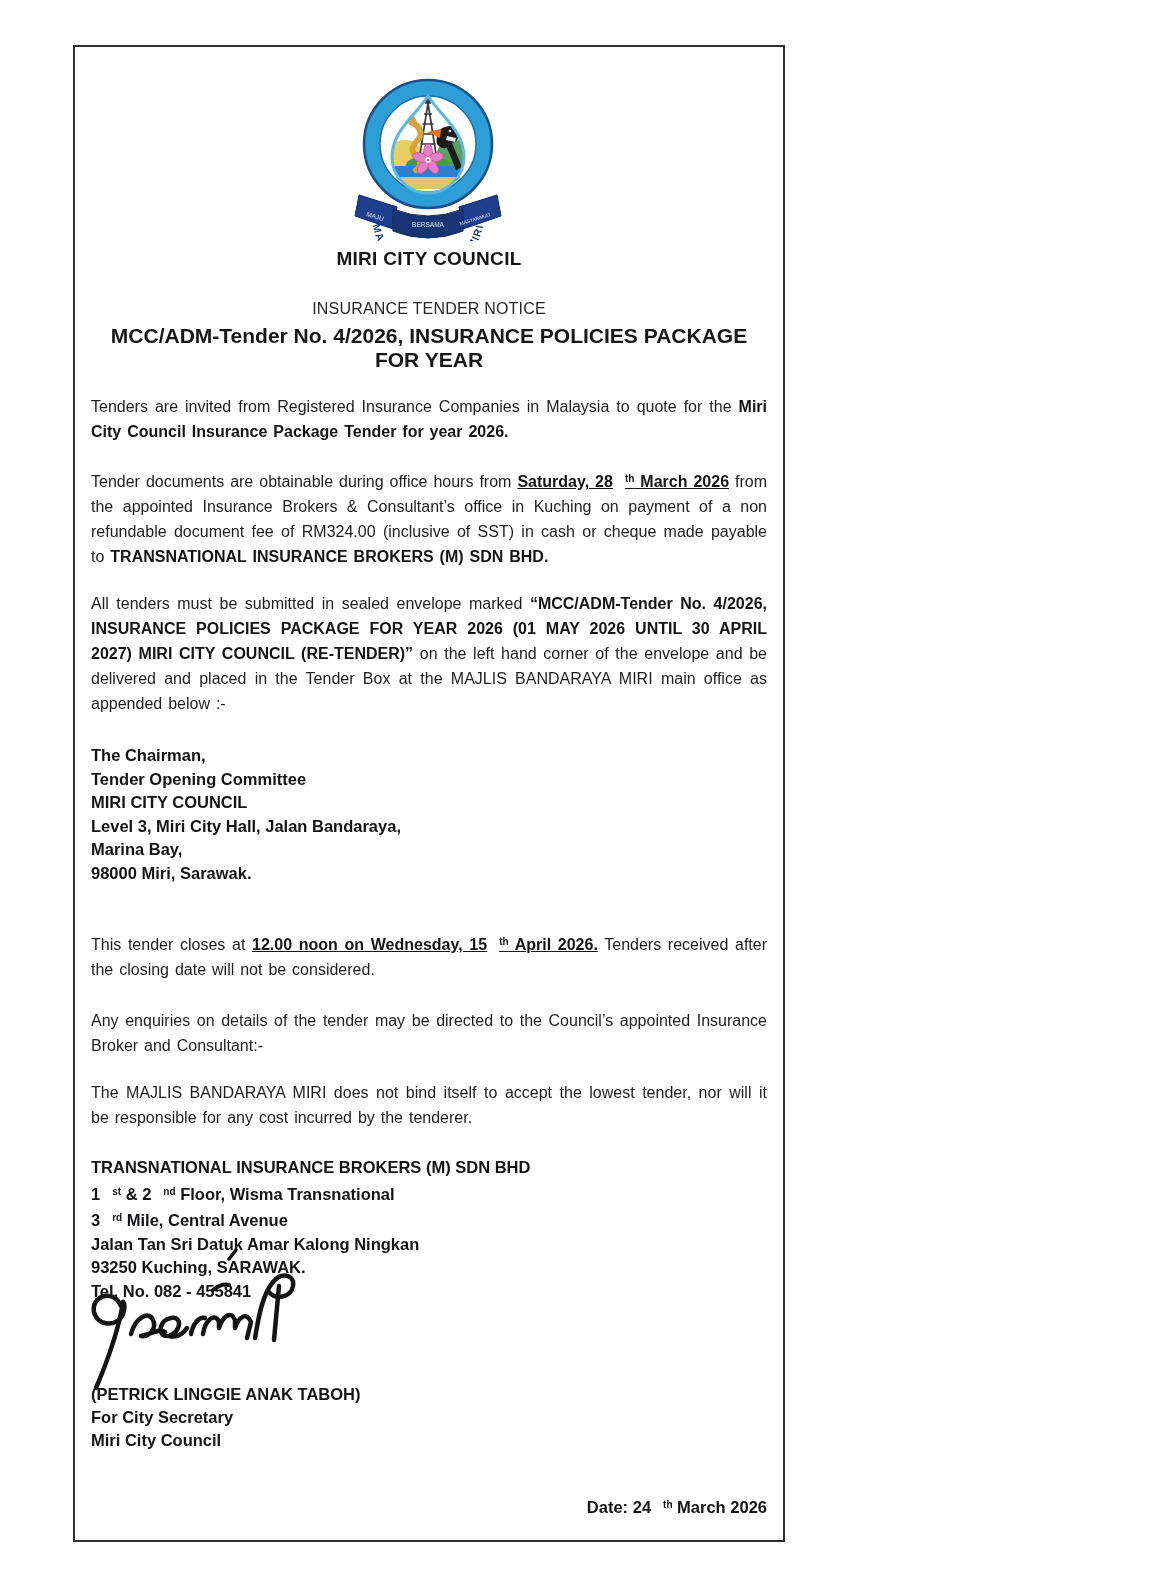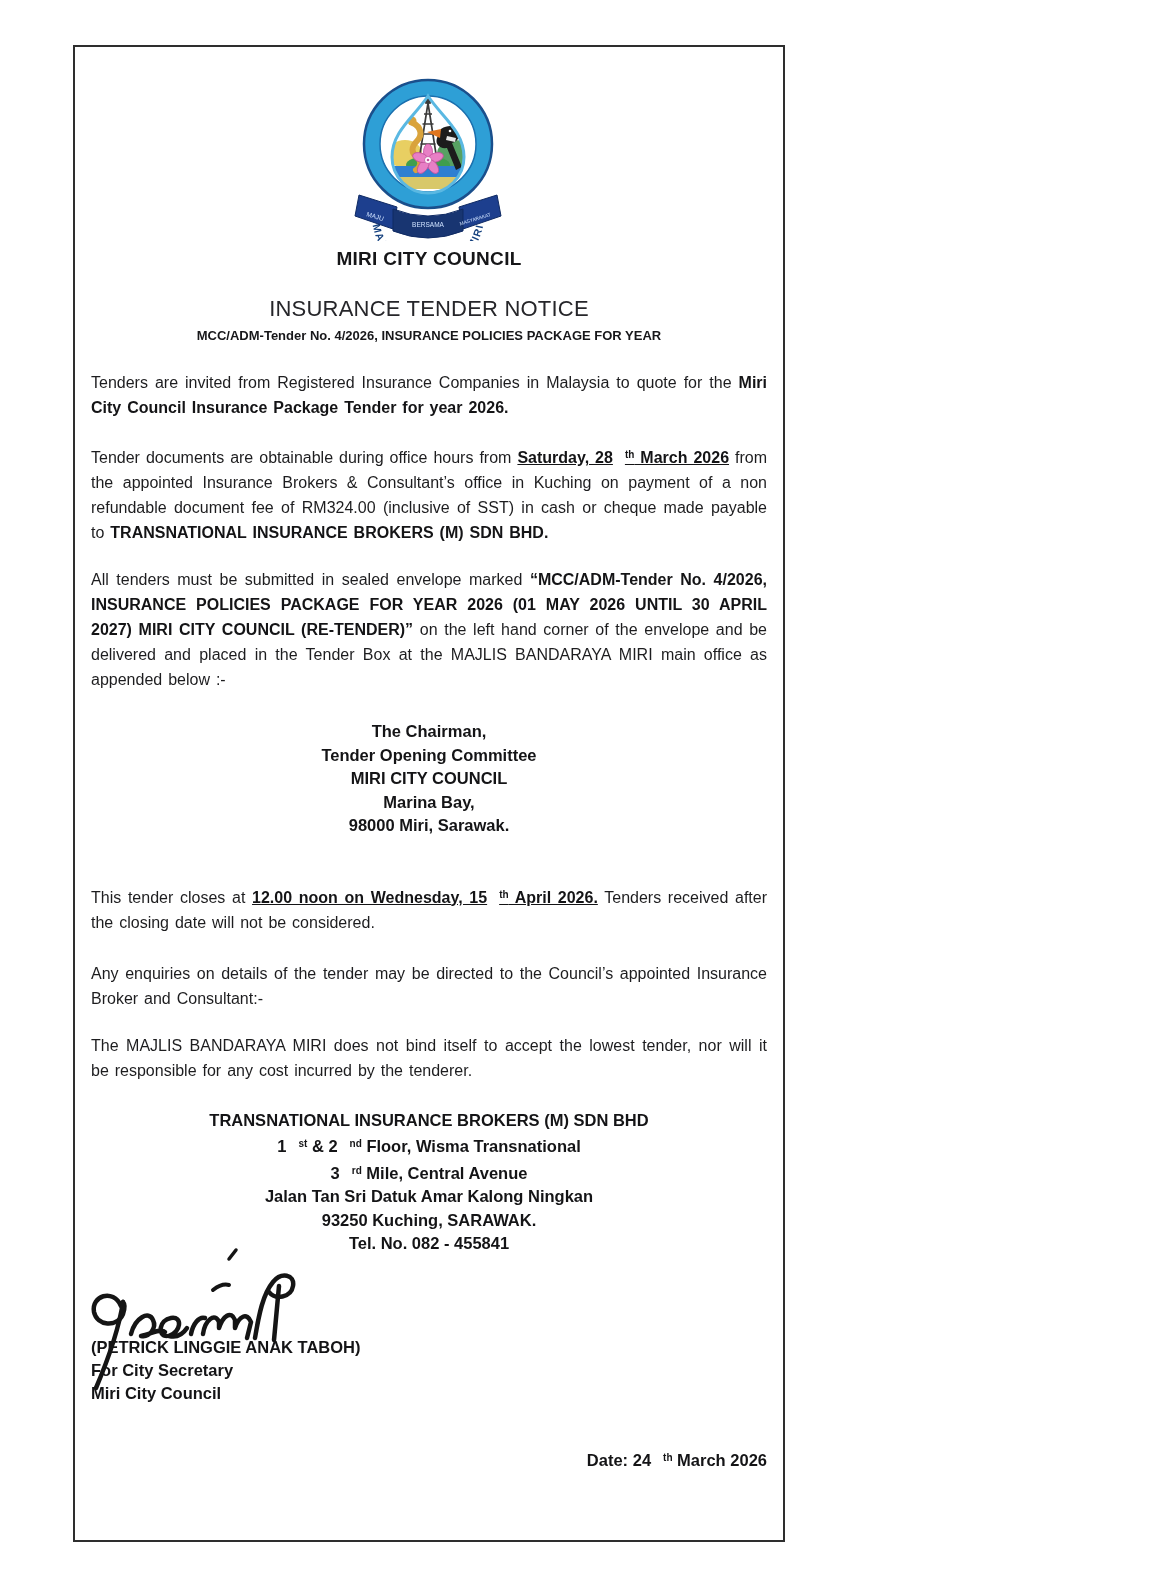--- a/index.html
+++ b/index.html
@@ -13,36 +13,36 @@
     position:absolute;left:73px;top:45px;width:712px;height:1497px;
     border:2px solid #2e2e2e;box-sizing:border-box;
     padding:0 16px;background:#ffffff;
   }
   .logo-wrap{text-align:center;margin-top:22px;}
   .org-name{
     text-align:center;font-size:19px;font-weight:bold;color:#161618;
     letter-spacing:.3px;margin-top:2px;line-height:24px;
   }
   .notice-title{
-    text-align:center;font-size:22px;font-weight:normal;color:#26262a;
+    text-align:center;font-size:16px;font-weight:normal;color:#26262a;
     margin-top:26px;line-height:24px;letter-spacing:.2px;
   }
   .tender-title{
-    text-align:center;font-size:13px;font-weight:bold;color:#17171a;
+    text-align:center;font-size:21px;font-weight:bold;color:#17171a;
     margin-top:3px;line-height:24px;
   }
   .para{
     font-size:16px;line-height:25px;text-align:justify;text-align-last:left;
     margin-top:22px;color:#1d1d1f;word-spacing:1.5px;
   }
   .b{font-weight:bold;color:#141416;}
   .bu{font-weight:bold;text-decoration:underline;color:#141416;}
   .sup{font-size:10px;vertical-align:5px;letter-spacing:0;padding-left:12px;}
   .center-block{
-    text-align:center;font-weight:bold;font-size:16.5px;line-height:23.5px;
+    font-weight:bold;font-size:16.5px;line-height:23.5px;
     margin-top:28px;color:#141416;
   }
   .sig-text{
     margin-top:80px;font-weight:bold;font-size:16.5px;line-height:23px;color:#141416;
   }
   .date-line{
     margin-top:46px;font-weight:bold;font-size:16.5px;color:#141416;text-align:right;
   }
   .signature-svg{position:absolute;left:12px;top:1195px;}
 </style>
@@ -128,20 +128,21 @@
   <div class="para"><span>Tenders are invited from Registered Insurance Companies in Malaysia to quote for the </span><span class="b">Miri City Council Insurance Package Tender for year 2026.</span></div>
 
   <div class="para"><span>Tender documents are obtainable during office hours from </span><span class="bu"><span>Saturday, 28</span><span class="sup">th</span><span> March 2026</span></span><span> from the appointed Insurance Brokers &amp; Consultant’s office in Kuching on payment of a non refundable document fee of RM324.00 (inclusive of SST) in cash or cheque made payable to </span><span class="b">TRANSNATIONAL INSURANCE BROKERS (M) SDN BHD</span><span class="b">.</span></div>
 
   <div class="para"><span>All tenders must be submitted in sealed envelope marked </span><span class="b">“MCC/ADM-Tender No. 4/2026, INSURANCE POLICIES PACKAGE FOR YEAR 2026 (01 MAY 2026 UNTIL 30 APRIL 2027) MIRI CITY COUNCIL (RE-TENDER)”</span><span> on the left hand corner of the envelope and be delivered and placed in the Tender Box at the MAJLIS BANDARAYA MIRI main office as appended below :-</span></div>
 
   <div class="center-block">
     <div>The Chairman,</div>
     <div>Tender Opening Committee</div>
     <div>MIRI CITY COUNCIL</div>
+    <div>Level 3, Miri City Hall, Jalan Bandaraya,</div>
     <div>Marina Bay,</div>
     <div>98000 Miri, Sarawak.</div>
   </div>
 
   <div class="para" style="margin-top:44px"><span>This tender closes at </span><span class="bu"><span>12.00 noon on Wednesday, 15</span><span class="sup">th</span><span> April 2026.</span></span><span> Tenders received after the closing date will not be considered.</span></div>
 
   <div class="para" style="margin-top:26px"><span>Any enquiries on details of the tender may be directed to the Council’s appointed Insurance Broker and Consultant:-</span></div>
 
   <div class="para"><span>The MAJLIS BANDARAYA MIRI does not bind itself to accept the lowest tender, nor will it be responsible for any cost incurred by the tenderer.</span></div>
 

